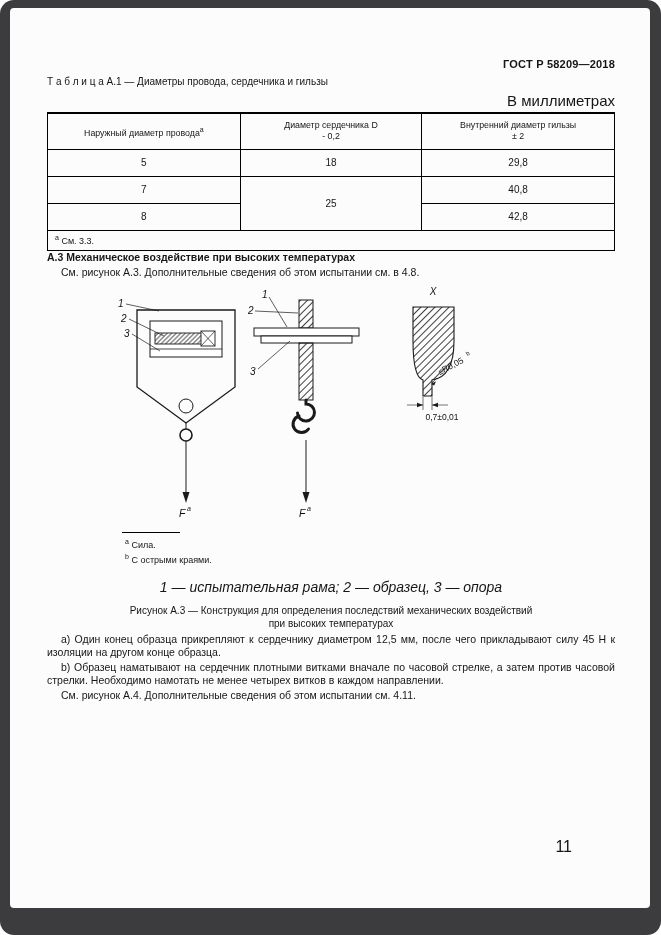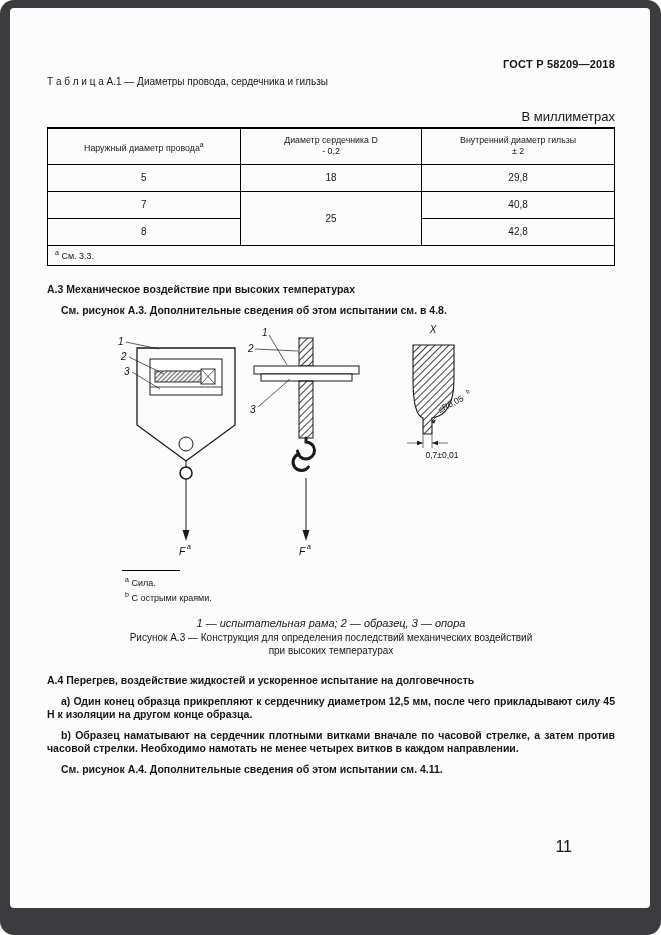--- a/index.html
+++ b/index.html
@@ -5,45 +5,45 @@
   * { margin:0; padding:0; box-sizing:border-box; }
   html,body { width:661px; height:935px; }
   body { background:#ffffff; font-family:"Liberation Sans", sans-serif; color:#161616; }
   .frame { position:absolute; inset:0; background:#3c3c3e; border-radius:14px; }
   .page { position:absolute; left:10px; top:8px; right:11px; bottom:27px; background:#fcfcfc; border-radius:4px; overflow:hidden; }
   .content { position:relative; height:100%; padding:50px 35px 0 37px; }
 
   .doc-header { text-align:right; font-weight:bold; font-size:11px; letter-spacing:.2px; }
 
   .table-title { margin-top:6px; font-size:10px; }
-  .units { text-align:right; font-size:13px; margin-top:22px; margin-bottom:3px; }
+  .units { text-align:right; font-size:15px; margin-top:5px; margin-bottom:3px; }
 
   table.t { width:100%; border-collapse:collapse; border:1px solid #000; border-top:2px solid #000; }
   table.t th, table.t td { border:1px solid #000; text-align:center; vertical-align:middle; font-weight:normal; padding:2px 4px; }
   table.t thead th { font-size:8.8px; height:36px; line-height:11px; }
   table.t tbody td { font-size:10px; height:27px; }
   table.t tfoot td { text-align:left; font-size:9px; padding:3px 7px 4px; height:20px; }
   sup { font-size:7px; }
 
-  .h-sec { font-weight:bold; font-size:10.5px; margin-top:17px; }
-  .para { font-size:10.5px; line-height:12.5px; text-align:justify; text-indent:14px; margin-top:9px;font-weight:bold; }
+  .h-sec { font-weight:bold; font-size:10.5px; }
+  .para { font-size:10.5px; line-height:12.5px; text-align:justify; text-indent:14px; margin-top:3px; }
 
   .figure { margin-top:5px; margin-left:55px; width:470px; height:245px; }
   .cnum { font-size:10px; font-style:italic; fill:#111; }
   .flab { font-size:10.5px; font-style:italic; fill:#111; }
   .fsup { font-size:7px; font-style:italic; fill:#111; }
   .xlab { font-size:10px; font-style:italic; fill:#111; }
   .rlab { font-size:8.5px; fill:#111; }
   .rsup { font-size:6px; fill:#111; }
   .dlab { font-size:8.5px; fill:#111; }
 
   .fn-rule { border-top:1px solid #000; width:58px; margin:4px 0 3px 75px; }
   .fig-fn { margin-left:78px; font-size:9px; line-height:11px; }
-  .legend { text-align:center; font-size:11px; font-style:italic; margin-top:13px; }
-  .caption { text-align:center; font-size:10px; line-height:13px; margin-top:2px; }
+  .legend { text-align:center; font-size:14px; font-style:italic; margin-top:13px; }
+  .caption { text-align:center; font-size:10px; line-height:13px; margin-top:9px; }
 
   .page-number { position:absolute; bottom:52px; right:78px; font-size:16px; }
 </style>
 </head>
 <body>
 
 <div class="frame"></div>
 <div class="page">
   <div class="content">
 
@@ -169,21 +169,20 @@
     <div class="fig-fn"><sup>а</sup><span> Сила.</span></div>
     <div class="fig-fn"><sup>b</sup><span> С острыми краями.</span></div>
 
     <div class="legend">1 — испытательная рама; 2 — образец, 3 — опора</div>
 
     <div class="caption">
       <div>Рисунок А.3 — Конструкция для определения последствий механических воздействий</div>
       <div>при высоких температурах</div>
     </div>
 
-    <div class="h-sec">А.4 Перегрев, воздействие жидкостей и ускоренное испытание на долговечность</div>
     <div class="para">а) Один конец образца прикрепляют к сердечнику диаметром 12,5 мм, после чего прикладывают силу 45 Н к изоляции на другом конце образца.</div>
     <div class="para">b) Образец наматывают на сердечник плотными витками вначале по часовой стрелке, а затем против часовой стрелки. Необходимо намотать не менее четырех витков в каждом направлении.</div>
 
     <div class="para">См. рисунок А.4. Дополнительные сведения об этом испытании см. 4.11.</div>
 
   </div>
   <div class="page-number">11</div>
 </div>
 
 </body></html>

